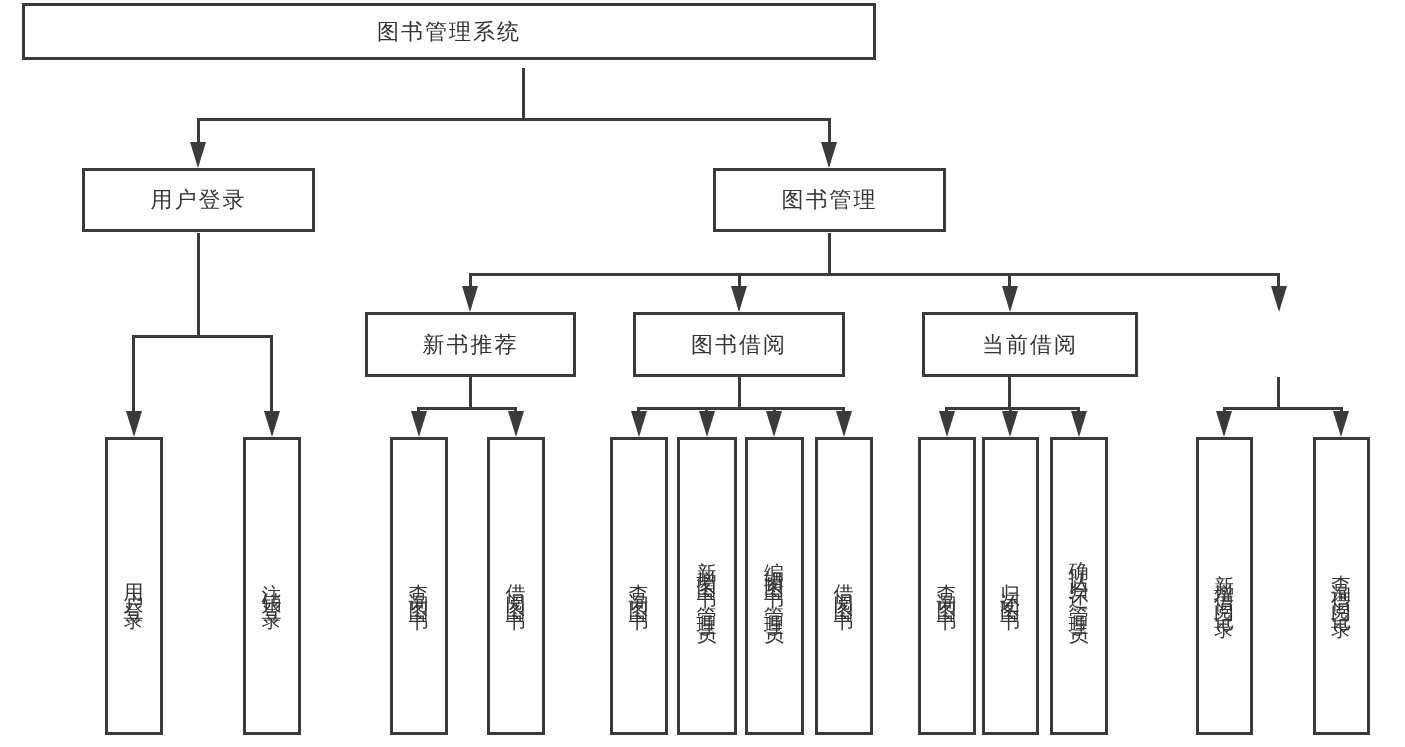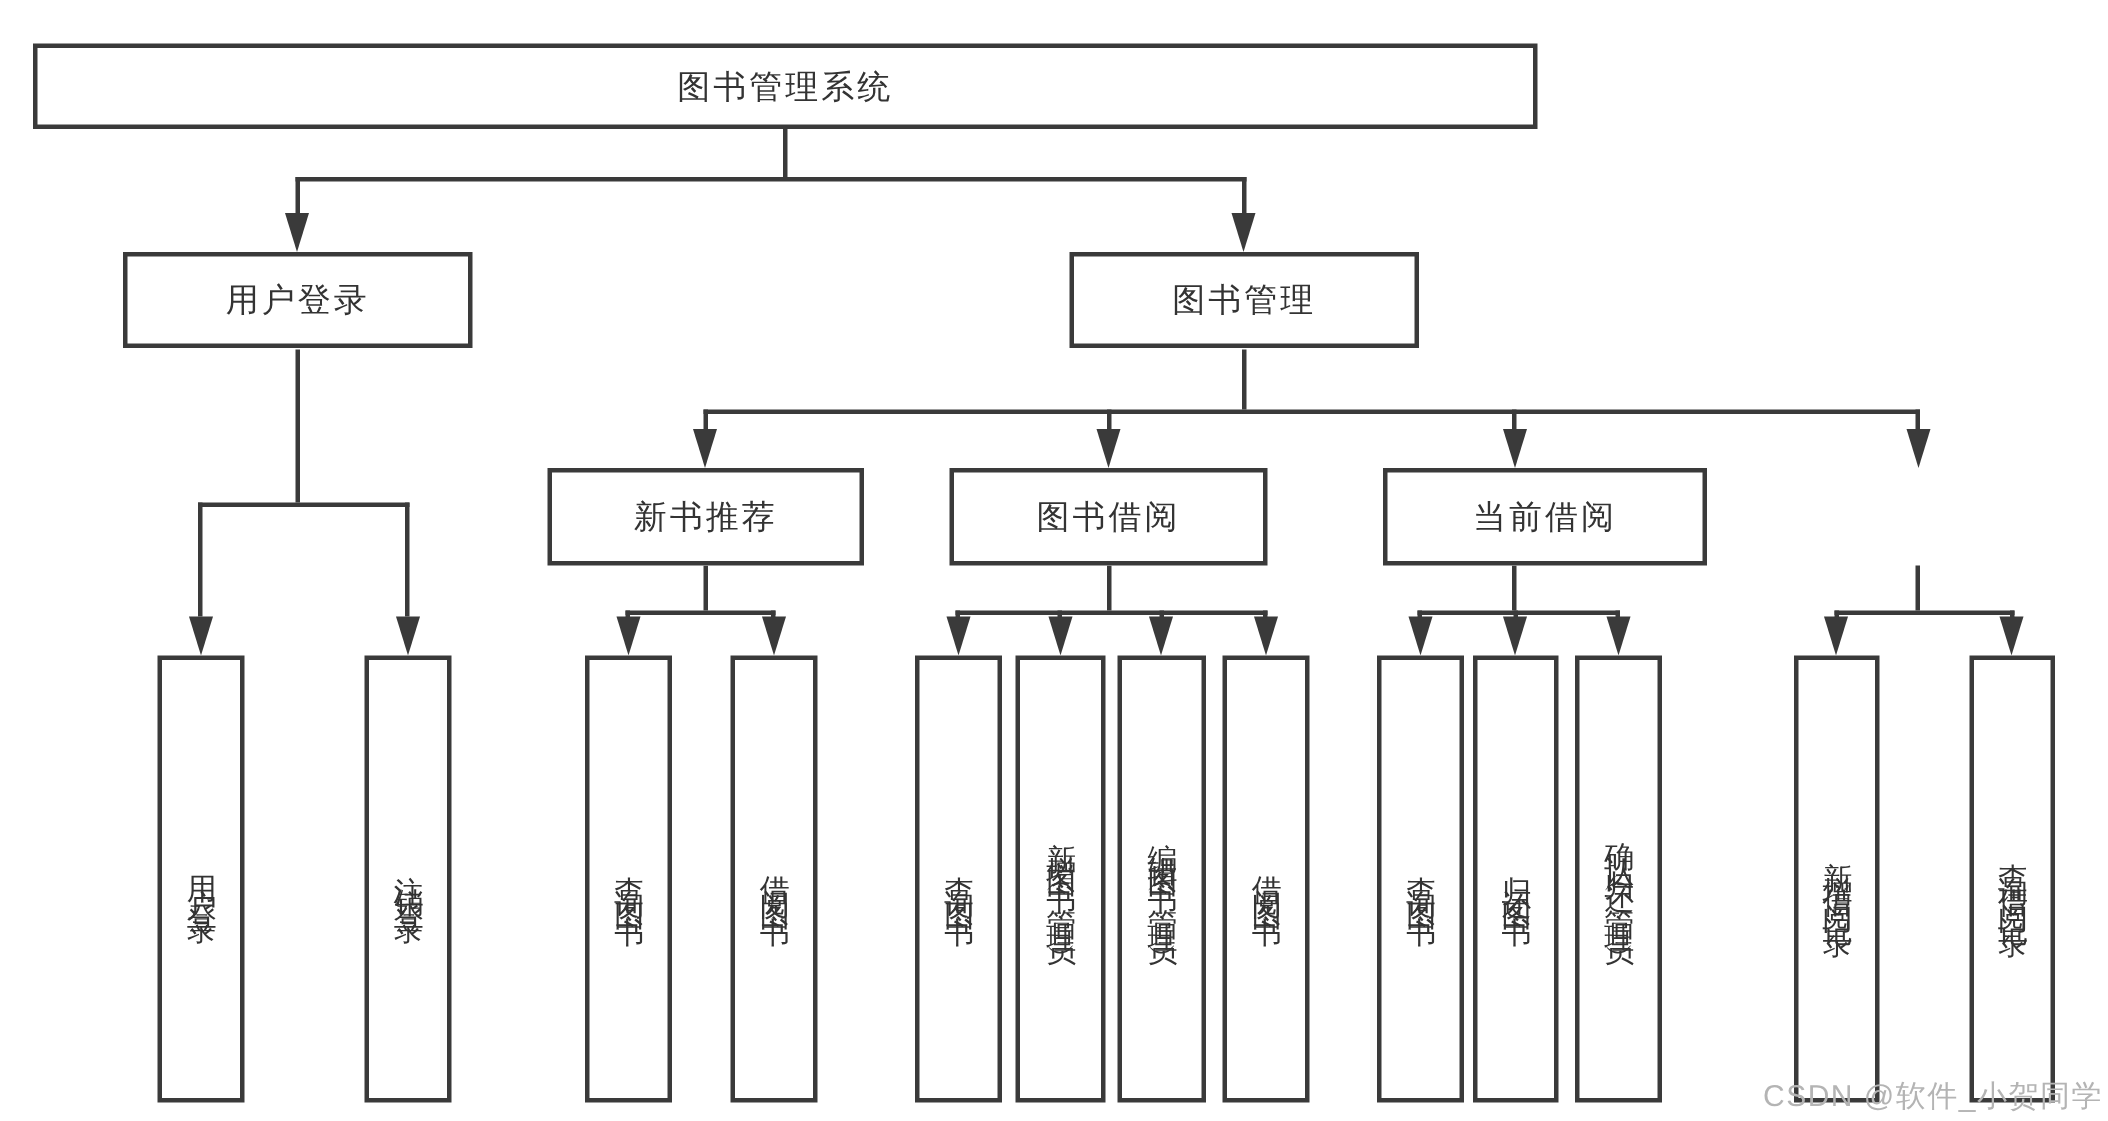--- a/index.html
+++ b/index.html
@@ -62,21 +62,21 @@
     color: #b4b4b4;
     letter-spacing: 1px;
     z-index: 6;
   }
 </style>
 </head>
 <body>
 
 <div id="canvas">
 
-  <div class="node hnode" style="left:22px; top:29px; width:1003px; height:57px;">
+  <div class="node hnode" style="left:22px; top:3px; width:854px; height:57px;">
     <span class="lbl">图书管理系统</span>
   </div>
 
   <div class="node hnode" style="left:82px; top:168px; width:233px; height:64px;">
     <span class="lbl">用户登录</span>
   </div>
   <div class="node hnode" style="left:713px; top:168px; width:233px; height:64px;">
     <span class="lbl">图书管理</span>
   </div>
 
@@ -127,21 +127,20 @@
     <span class="lbl">确认归还（管理员）</span>
   </div>
 
   <div class="node vnode" style="left:1196px; top:437px; width:57px; height:298px;">
     <span class="lbl">新增借阅记录</span>
   </div>
   <div class="node vnode" style="left:1313px; top:437px; width:57px; height:298px;">
     <span class="lbl">查询借阅记录</span>
   </div>
 
-  <span class="watermark">CSDN @软件_小贺同学</span>
 <div class="line" style="left: 522px; top: 68px; width: 3px; height: 50px;"></div>
     <div class="line" style="left: 197px; top: 118px; width: 634px; height: 3px;"></div>
     <div class="line" style="left: 197px; top: 118px; width: 3px; height: 24px;"></div>
     <div class="line" style="left: 828px; top: 118px; width: 3px; height: 24px;"></div>
     <div class="line" style="left: 197px; top: 233px; width: 3px; height: 102px;"></div>
     <div class="line" style="left: 132px; top: 335px; width: 141px; height: 3px;"></div>
     <div class="line" style="left: 132px; top: 335px; width: 3px; height: 76px;"></div>
     <div class="line" style="left: 270px; top: 335px; width: 3px; height: 76px;"></div>
     <div class="line" style="left: 828px; top: 233px; width: 3px; height: 40px;"></div>
     <div class="line" style="left: 469px; top: 273px; width: 811px; height: 3px;"></div>

